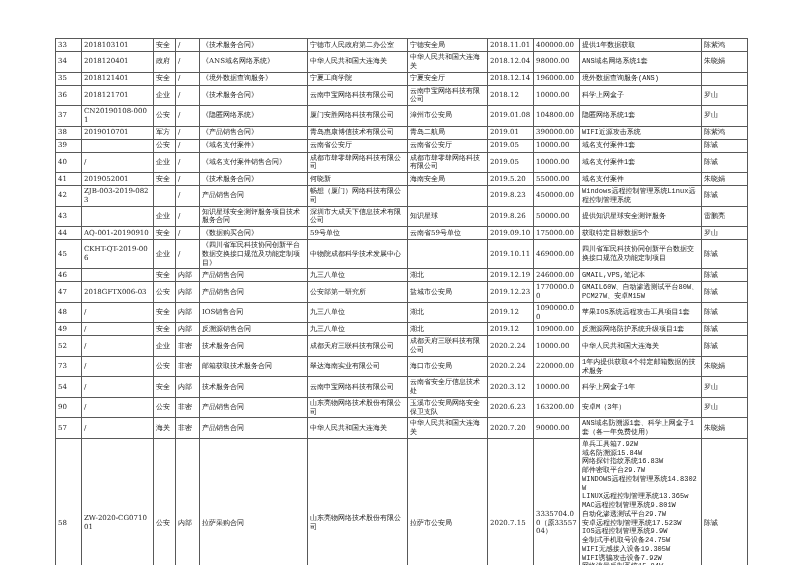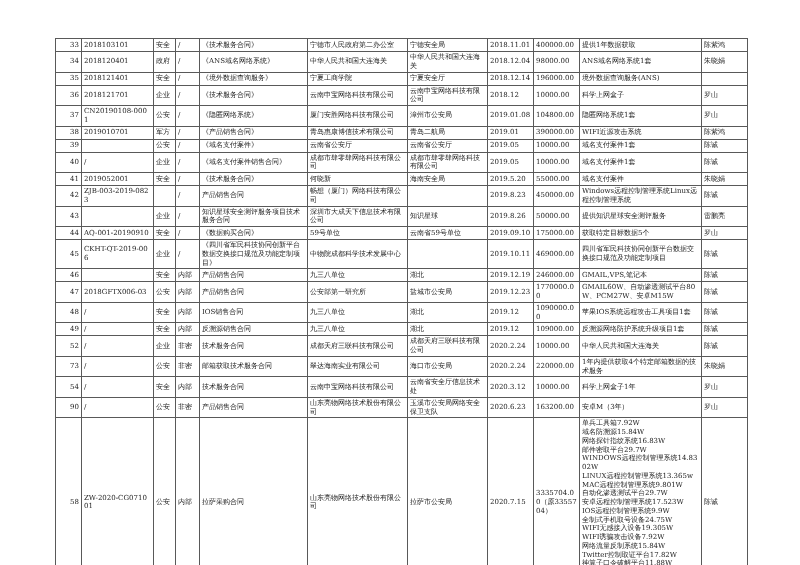--- a/index.html
+++ b/index.html
@@ -27,22 +27,22 @@
     border: 1px solid #595959;
     font-size: 7px;
     line-height: 1.25;
     color: #1c1c1c;
     padding: 1px 2px;
     vertical-align: middle;
     word-break: break-all;
     overflow: hidden;
     height: 10px;
   }
-  td.c-desc { white-space: pre-line; }
-  td.c-idx { padding-left: 3px; text-align: right; }
+  td.c-desc { white-space: pre-line; font-family: Liberation Mono, monospace; }
+  td.c-idx { padding-left: 3px; }
 </style>
 </head>
 <body>
 
 <div class="page">
   <table class="contracts">
     <colgroup>
       <col style="width:26px">
       <col style="width:72px">
       <col style="width:22px">
@@ -321,20 +321,33 @@
     <td class="c-no">/</td>
     <td class="c-cat">公安</td>
     <td class="c-sec">非密</td>
     <td class="c-name">产品销售合同</td>
     <td class="c-pa">山东亮物网络技术股份有限公司</td>
     <td class="c-pb">玉溪市公安局网络安全保卫支队</td>
     <td class="c-date">2020.6.23</td>
     <td class="c-amt">163200.00</td>
     <td class="c-desc">安卓M（3年）</td>
     <td class="c-person">罗山</td>
+  </tr>
+        <tr>
+    <td class="c-idx">57</td>
+    <td class="c-no">/</td>
+    <td class="c-cat">海关</td>
+    <td class="c-sec">非密</td>
+    <td class="c-name">产品销售合同</td>
+    <td class="c-pa">中华人民共和国大连海关</td>
+    <td class="c-pb">中华人民共和国大连海关</td>
+    <td class="c-date">2020.7.20</td>
+    <td class="c-amt">90000.00</td>
+    <td class="c-desc">ANS域名防溯源1套、科学上网盒子1套（各一年免费使用）</td>
+    <td class="c-person">朱晓娟</td>
   </tr>
         <tr>
     <td class="c-idx">58</td>
     <td class="c-no">ZW-2020-CG071001</td>
     <td class="c-cat">公安</td>
     <td class="c-sec">内部</td>
     <td class="c-name">拉萨采购合同</td>
     <td class="c-pa">山东亮物网络技术股份有限公司</td>
     <td class="c-pb">拉萨市公安局</td>
     <td class="c-date">2020.7.15</td>

